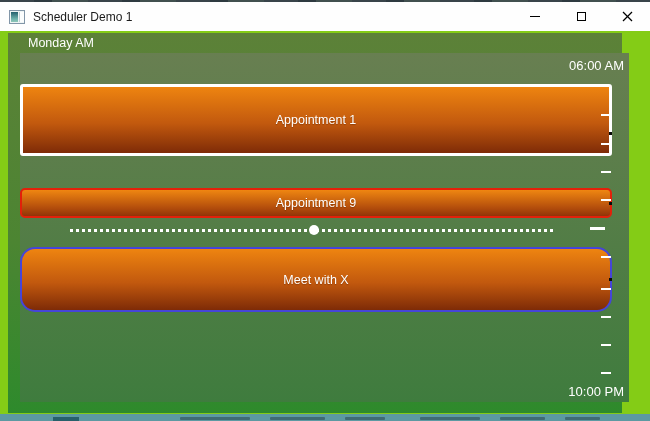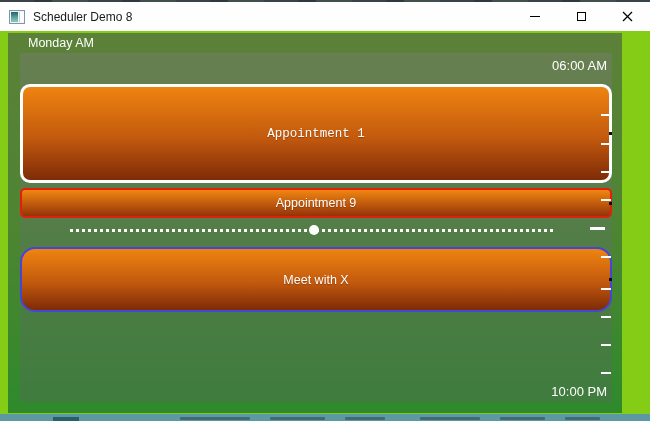--- a/index.html
+++ b/index.html
@@ -23,37 +23,37 @@
   .win-btn{width:46px;height:29px;display:flex;align-items:center;justify-content:center;cursor:default;}
   .glyph-min{width:10px;height:1px;background:#000;display:block;}
   .glyph-max{width:9px;height:9px;border:1px solid #000;display:block;box-sizing:border-box;}
 
   
   .client-area{position:absolute;left:0;top:31px;width:650px;height:383px;background:#84cc16;}
   .scheduler-panel{position:absolute;left:8px;top:2px;width:614px;height:380px;
     background:linear-gradient(180deg,#5c8138 0%,#4c8532 55%,#2e8a2c 100%);}
   .day-header{position:absolute;left:20px;top:3px;color:#fff;font-size:12.5px;}
   .day-view{position:absolute;left:12px;top:20px;width:592px;height:349px;
-    background:linear-gradient(180deg,#687f51 0%,#527d46 55%,#3f7c3e 100%);}
+    background:linear-gradient(180deg,#687f51 0%,#527d46 55%,#3f7c3e 100%);padding-left:17px;}
 
   .time-label{position:absolute;right:5px;color:#fff;font-size:13px;}
   .time-label.start{top:5px;}
   .time-label.end{bottom:3px;}
 
   
   .tick{position:absolute;left:581px;width:10px;height:2px;background:#fff;z-index:6;}
   .tick-bold{position:absolute;left:570px;width:15px;height:3px;background:#fff;z-index:6;}
   .dot{position:absolute;left:589px;width:3px;height:3px;background:#0a0a0a;z-index:7;}
 
   
   .appt{position:absolute;left:0;width:592px;box-sizing:border-box;
     display:flex;align-items:center;justify-content:center;color:#fff;font-size:12.5px;
     background:linear-gradient(180deg,#ee8410 0%,#c2590e 55%,#7e2b07 100%);z-index:4;}
   .appt .appt-label{text-shadow:0 1px 1px rgba(60,20,0,.35);}
-  .appt1{top:31px;height:99px;border:3px solid #fff;border-radius:10px;font-family:Liberation Mono, monospace;}
+  .appt1{top:31px;height:72px;border:3px solid #fff;border-radius:3px;}
   .appt2{top:135px;height:30px;border:2px solid #e2200a;border-radius:5px;
     background:linear-gradient(180deg,#ef8611 0%,#b24c0c 70%,#903408 100%);}
   .meet{top:194px;height:65px;border:2px solid #4645d8;border-radius:15px;}
 
   
   .slider-row{position:absolute;left:0;top:172px;width:592px;height:12px;z-index:5;}
   .slider-dots{position:absolute;left:50px;top:4px;width:486px;height:3px;
     background:repeating-linear-gradient(90deg,#fff 0 3px,rgba(0,0,0,0) 3px 6px);}
   .slider-thumb{position:absolute;left:289px;top:0;width:10px;height:10px;background:#fff;border-radius:50%;}
 </style>
@@ -62,21 +62,21 @@
 
 <div class="screen">
 
   <div class="desktop-top"></div>
 
   <div class="titlebar">
     <span class="app-icon">
       <span class="pane-left"></span>
       <span class="pane-right"></span>
     </span>
-    <span class="title">Scheduler Demo 8</span>
+    <span class="title">Scheduler Demo 1</span>
     <div class="win-buttons">
       <div class="win-btn">
         <span class="glyph-min"></span>
       </div>
       <div class="win-btn">
         <span class="glyph-max"></span>
       </div>
       <div class="win-btn">
         <svg width="11" height="11" viewBox="0 0 11 11">
           <line x1="1" y1="1" x2="10" y2="10" stroke="#000" stroke-width="1.2"></line>

